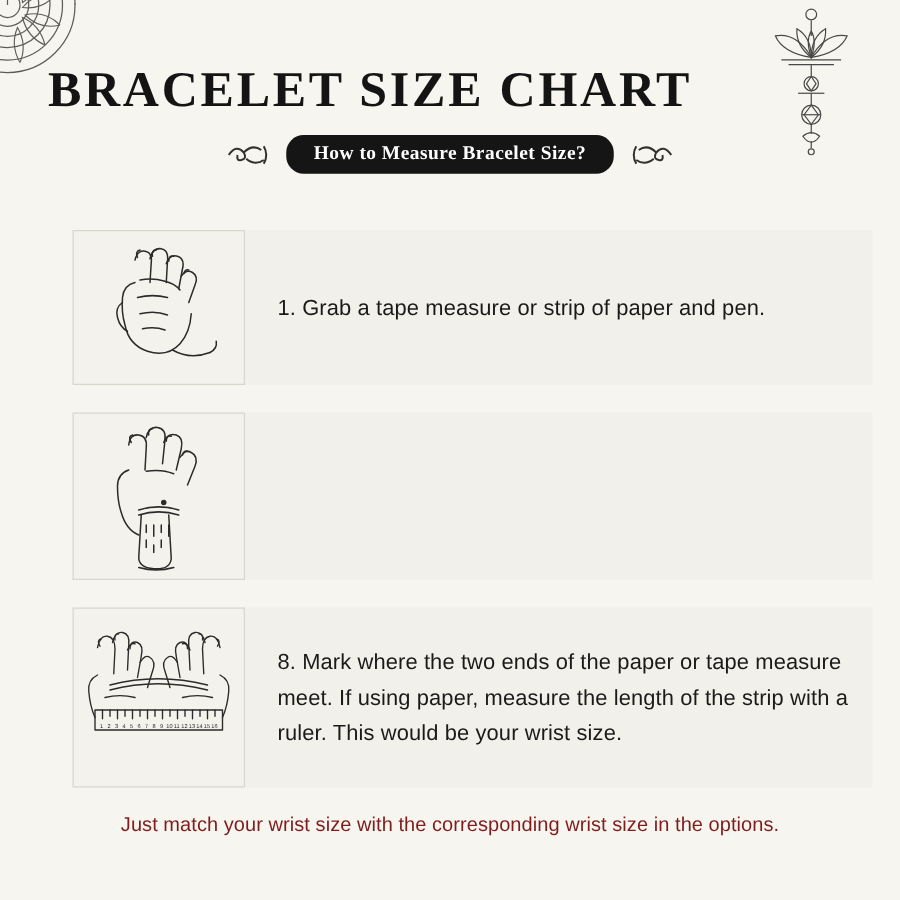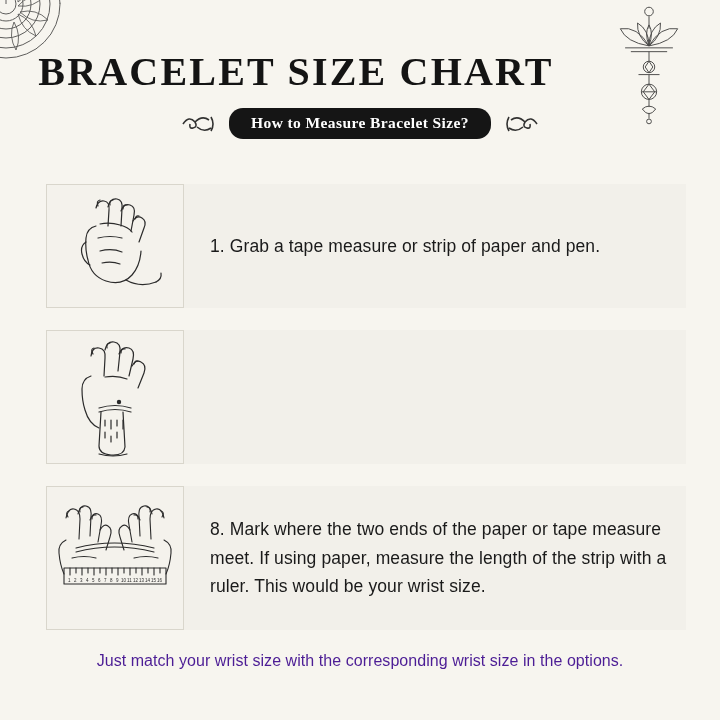--- a/index.html
+++ b/index.html
@@ -74,21 +74,21 @@
     font-size: 15.5px;
     font-weight: 700;
     letter-spacing: 0.4px;
     white-space: nowrap;
   }
 
   
   .steps {
     position: absolute;
     top: 184px;
-    left: 46px;
+    left: 58px;
     width: 640px;
   }
   .step {
     display: flex;
     align-items: stretch;
     background: #f2f0ea;
     margin-bottom: 22px;
   }
   .step-thumb {
     width: 138px;
@@ -115,21 +115,21 @@
     letter-spacing: 0.1px;
   }
 
   .footer-note {
     position: absolute;
     left: 0;
     top: 652px;
     width: 720px;
     text-align: center;
     font-size: 16px;
-    color: #4c1d95;
+    color: #7f1d1d;
     letter-spacing: 0.05px;
   }
 </style>
 </head>
 <body>
 
 <svg class="mandala-tl" viewBox="0 0 130 130">
   <g fill="none" stroke="#2a2a2a" stroke-width="1">
     <circle cx="40" cy="40" r="10"></circle>
     <circle cx="40" cy="40" r="17"></circle>

